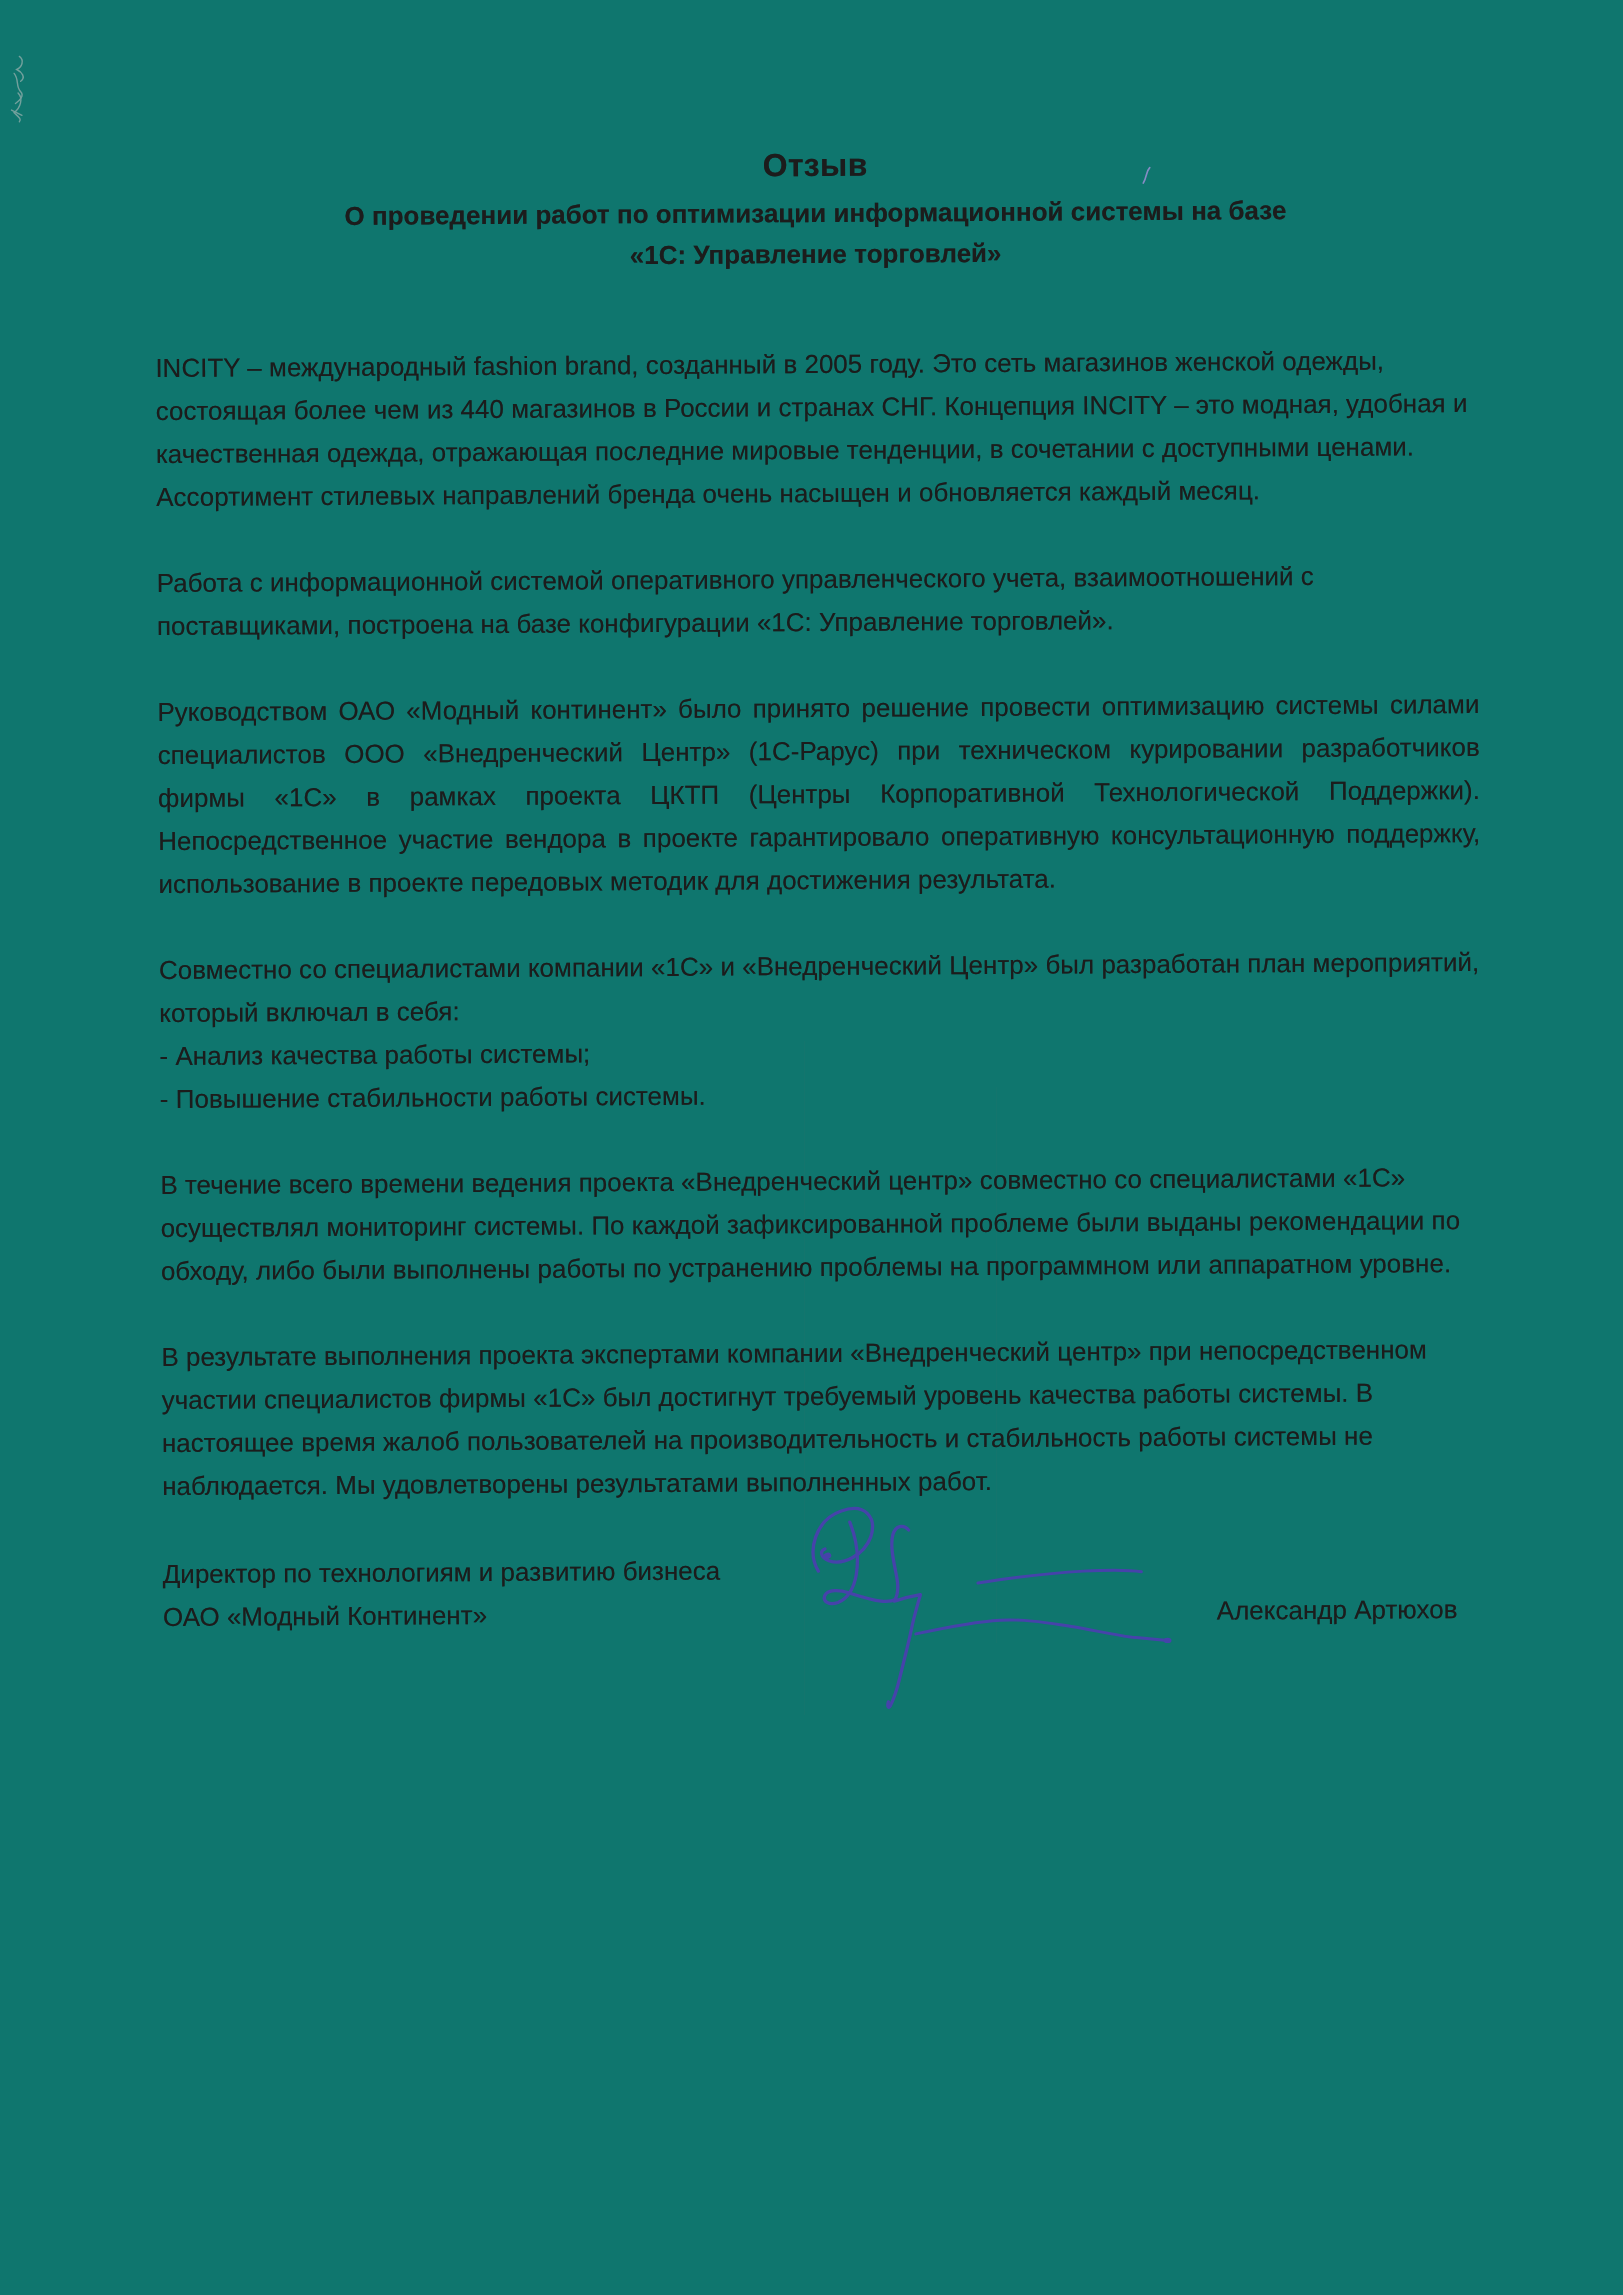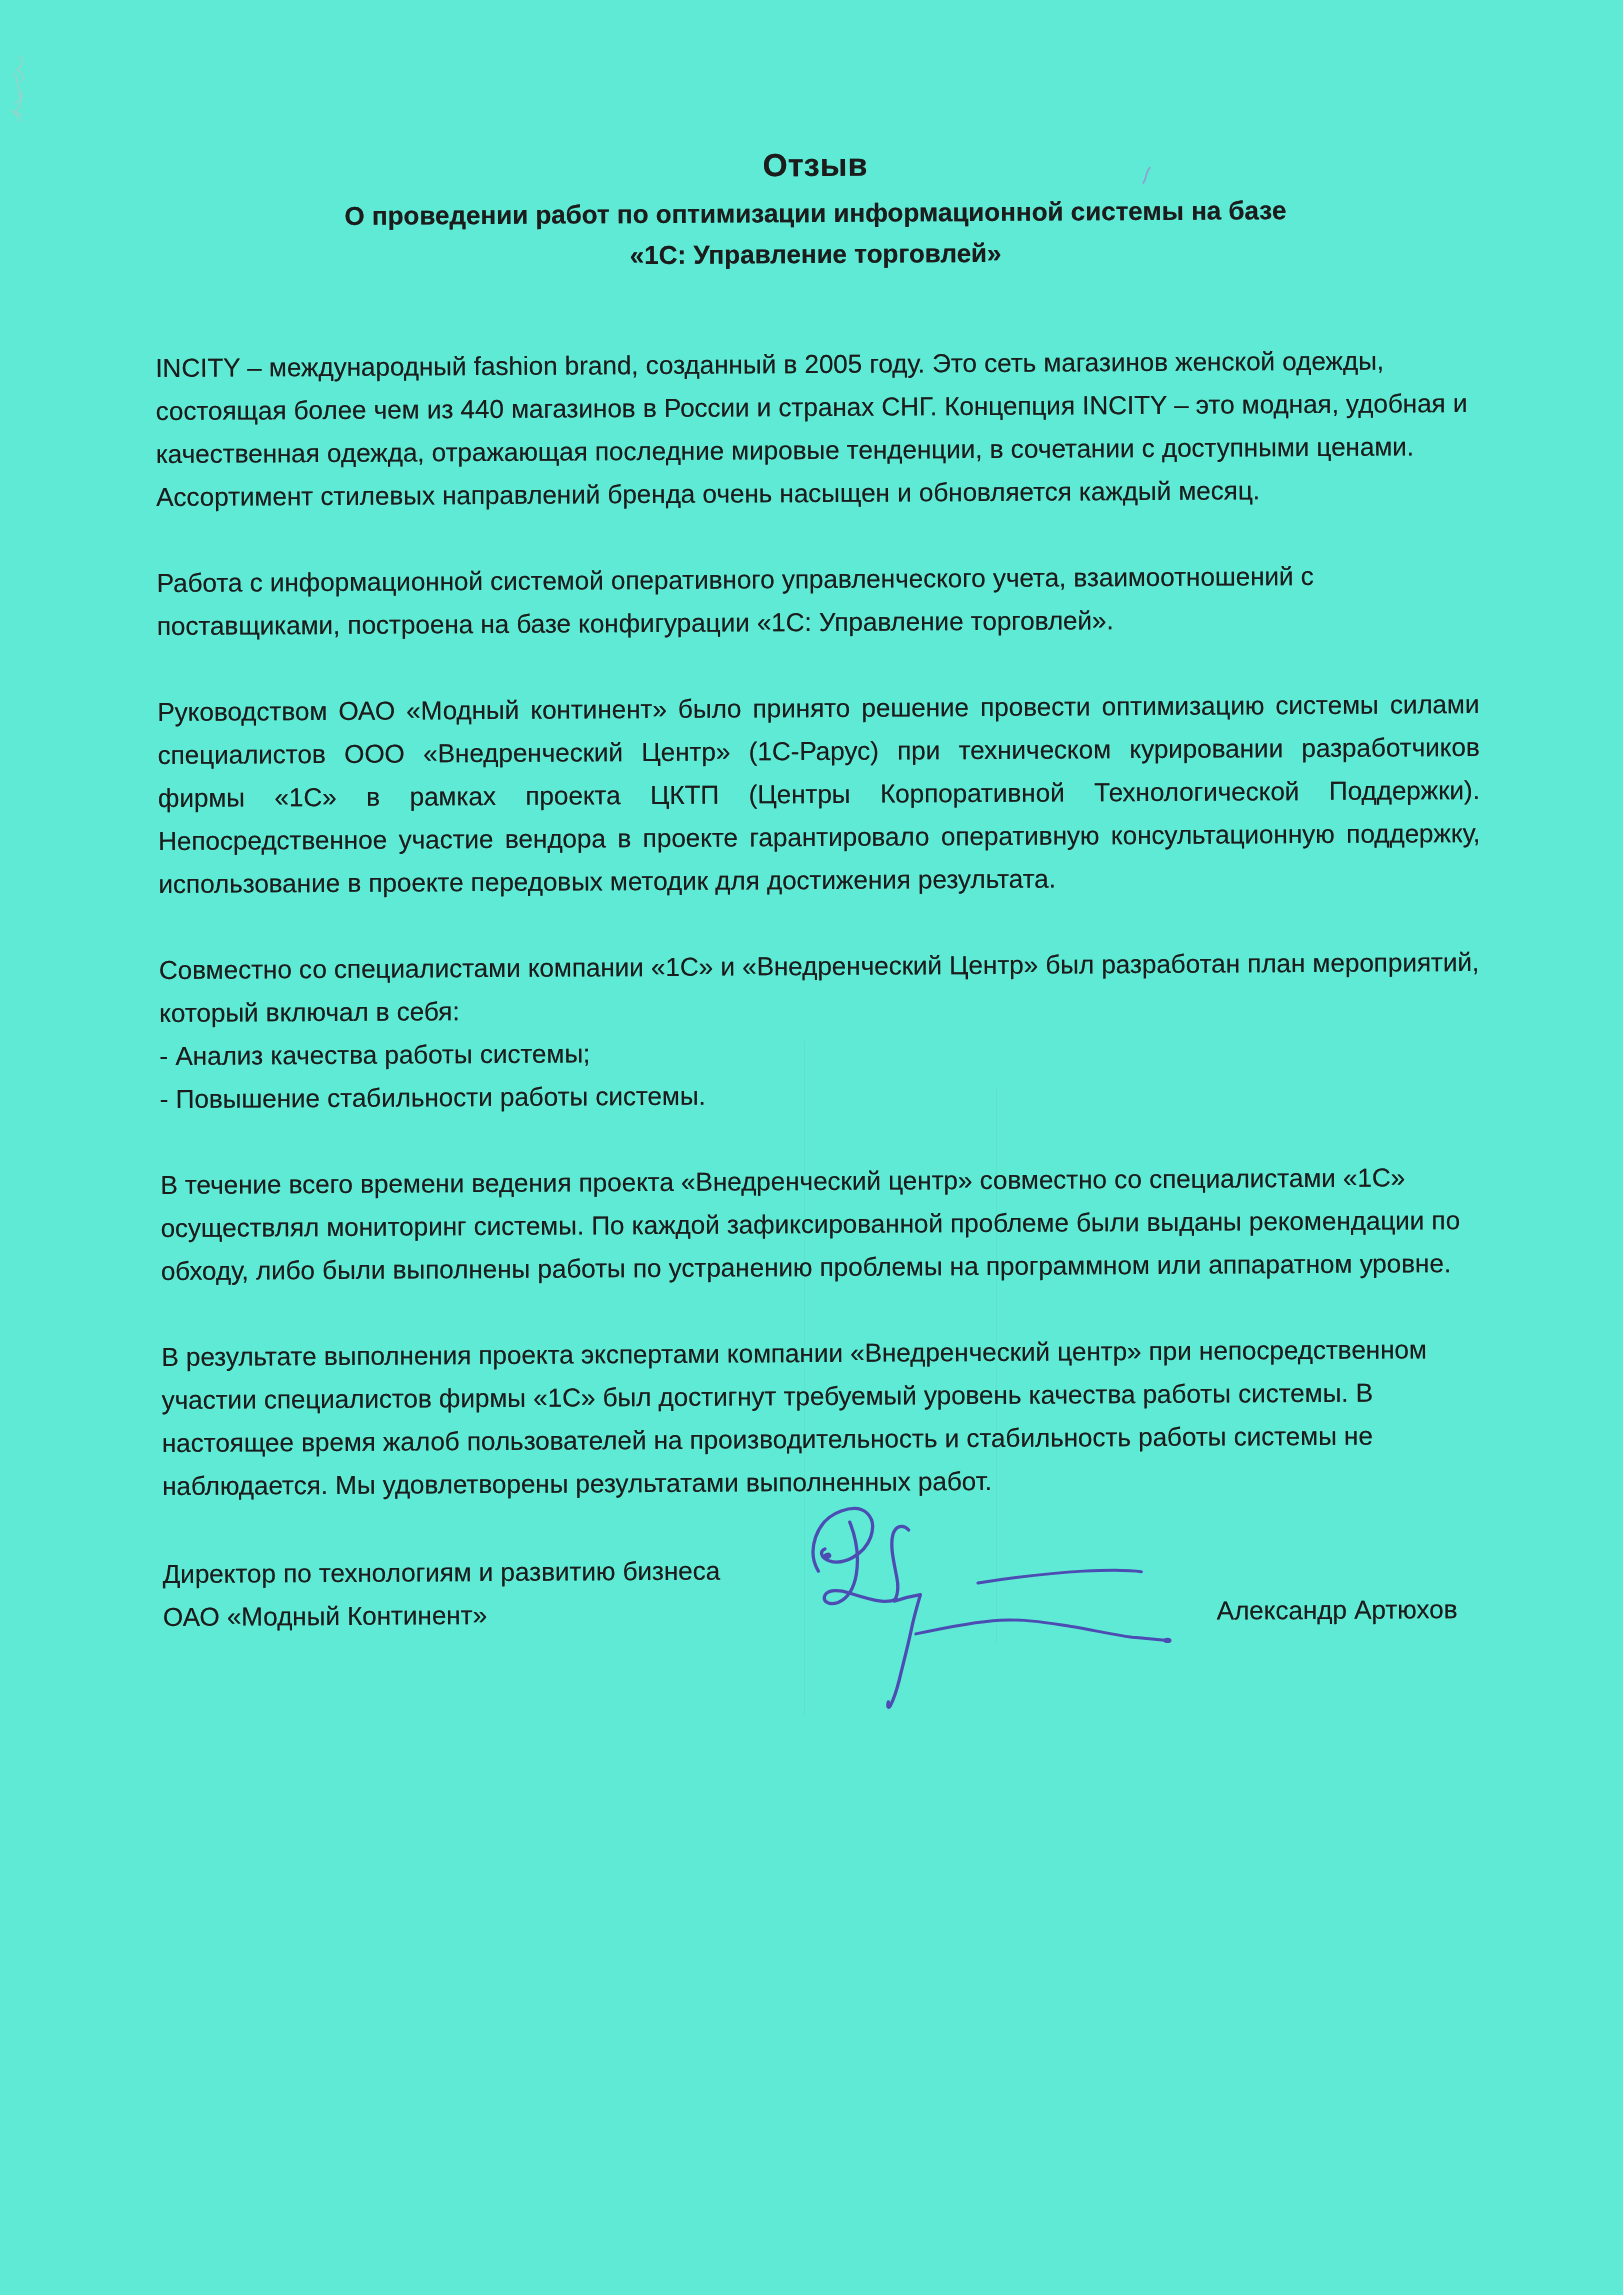--- a/index.html
+++ b/index.html
@@ -1,19 +1,19 @@
 <!DOCTYPE html>
 <html style="font-size:10.5px"><head>
 <meta charset="utf-8">
 <style>
   html,body{margin:0;padding:0;background:#e8e8e8;}
   .page{
     position:relative;
     width:1623px;height:2295px;
-    background:#5eead4;
+    background:#0f766e;
     overflow:hidden;
     font-family:"Liberation Sans","DejaVu Sans",sans-serif;
     color:#1c1c1c;
   }
   .content{
     position:absolute;
     left:154px;top:147px;width:1322px;
     transform:rotate(-0.35deg);
     transform-origin:50% 0;
     text-shadow:0 0 0.4px rgba(25,25,25,0.55);

